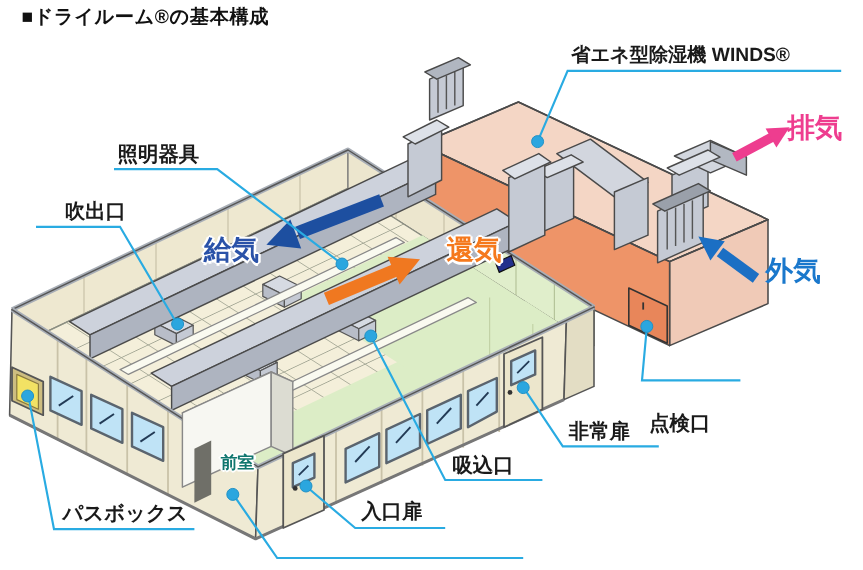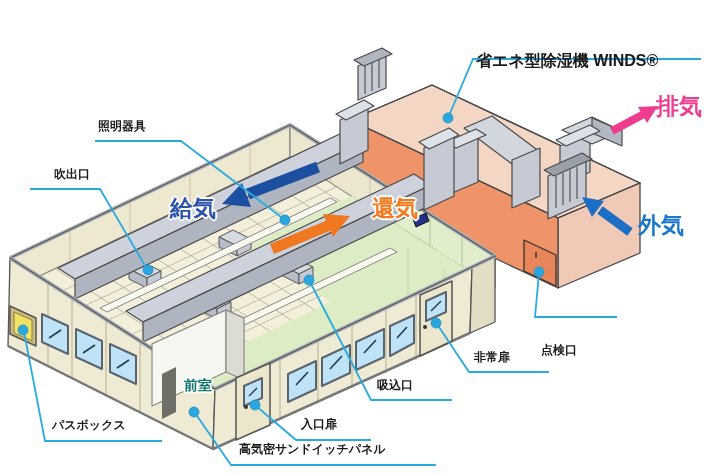--- a/index.html
+++ b/index.html
@@ -1,19 +1,19 @@
 <!DOCTYPE html>
 <html><head>
 <meta charset="utf-8">
 <style>
   html,body{margin:0;padding:0;background:#ffffff;}
   #stage{position:relative;width:719px;height:475px;background:#fff;overflow:hidden;
          font-family:"Liberation Sans","DejaVu Sans",sans-serif;}
   #scene{position:absolute;left:0;top:0;}
-  .lbl{position:absolute;white-space:nowrap;color:#1a1a1a;font-weight:bold;font-size:12px;line-height:1.1;}
+  .lbl{position:absolute;white-space:nowrap;color:#1a1a1a;font-weight:bold;font-size:17px;line-height:1.1;}
   .lbl.small{font-size:16px;}
   .lbl.title{font-size:16px;color:#111;letter-spacing:0.5px;}
   .lbl.big{font-size:20px;color:#222;letter-spacing:1px;}
   .lbl.room{font-size:14px;color:#0f766e;margin-top:38px;}
   .outl{text-shadow:-2px 0 0 #fff,2px 0 0 #fff,0 -2px 0 #fff,0 2px 0 #fff,
         -1px -1px 0 #fff,1px -1px 0 #fff,-1px 1px 0 #fff,1px 1px 0 #fff;}
   .c-supply{color:#2a52a8;font-size:23px;}
   .c-return{color:#f5791d;font-size:23px;}
   .c-exhaust{color:#ee3d8f;font-size:23px;}
   .c-outside{color:#1a78cc;font-size:23px;}
@@ -266,32 +266,32 @@
     <circle cx="448" cy="118" r="5"></circle>
     <circle cx="539" cy="272" r="5"></circle>
     <circle cx="436" cy="323" r="5"></circle>
     <circle cx="309" cy="280" r="5"></circle>
     <circle cx="255" cy="405" r="5"></circle>
     <circle cx="23" cy="330" r="5"></circle>
     <circle cx="194" cy="412" r="5"></circle>
   </g>
 </svg>
 
+<div class="lbl title" style="left:18px;top:6px;">■ドライルーム®の基本構成</div>
 
 <div class="lbl" style="left:98px;top:120px;">照明器具</div>
 <div class="lbl" style="left:33px;top:168px;padding-left:21px;">吹出口</div>
-<div class="lbl small" style="left:476px;top:38px;margin-top:14px;">省エネ型除湿機 WINDS®</div>
+<div class="lbl small" style="left:476px;top:38px;">省エネ型除湿機 WINDS®</div>
 
 <div class="lbl c-supply outl" style="left:170px;top:196px;">給気</div>
 <div class="lbl c-return outl" style="left:344px;top:196px;margin-left:28px;">還気</div>
 <div class="lbl c-exhaust" style="left:656px;top:94px;">排気</div>
 <div class="lbl c-outside" style="left:638px;top:213px;">外気</div>
 
 <div class="lbl room outl" style="left:184px;top:340px;">前室</div>
 
 <div class="lbl" style="left:541px;top:296px;margin-top:48px;">点検口</div>
 <div class="lbl" style="left:474px;top:351px;">非常扉</div>
 <div class="lbl" style="left:377px;top:379px;">吸込口</div>
 <div class="lbl" style="left:301px;top:418px;">入口扉</div>
 <div class="lbl" style="left:52px;top:419px;">パスボックス</div>
-<div class="lbl" style="left:239px;top:443px;">高気密サンドイッチパネル</div>
 
 </div>
 
 </body></html>

